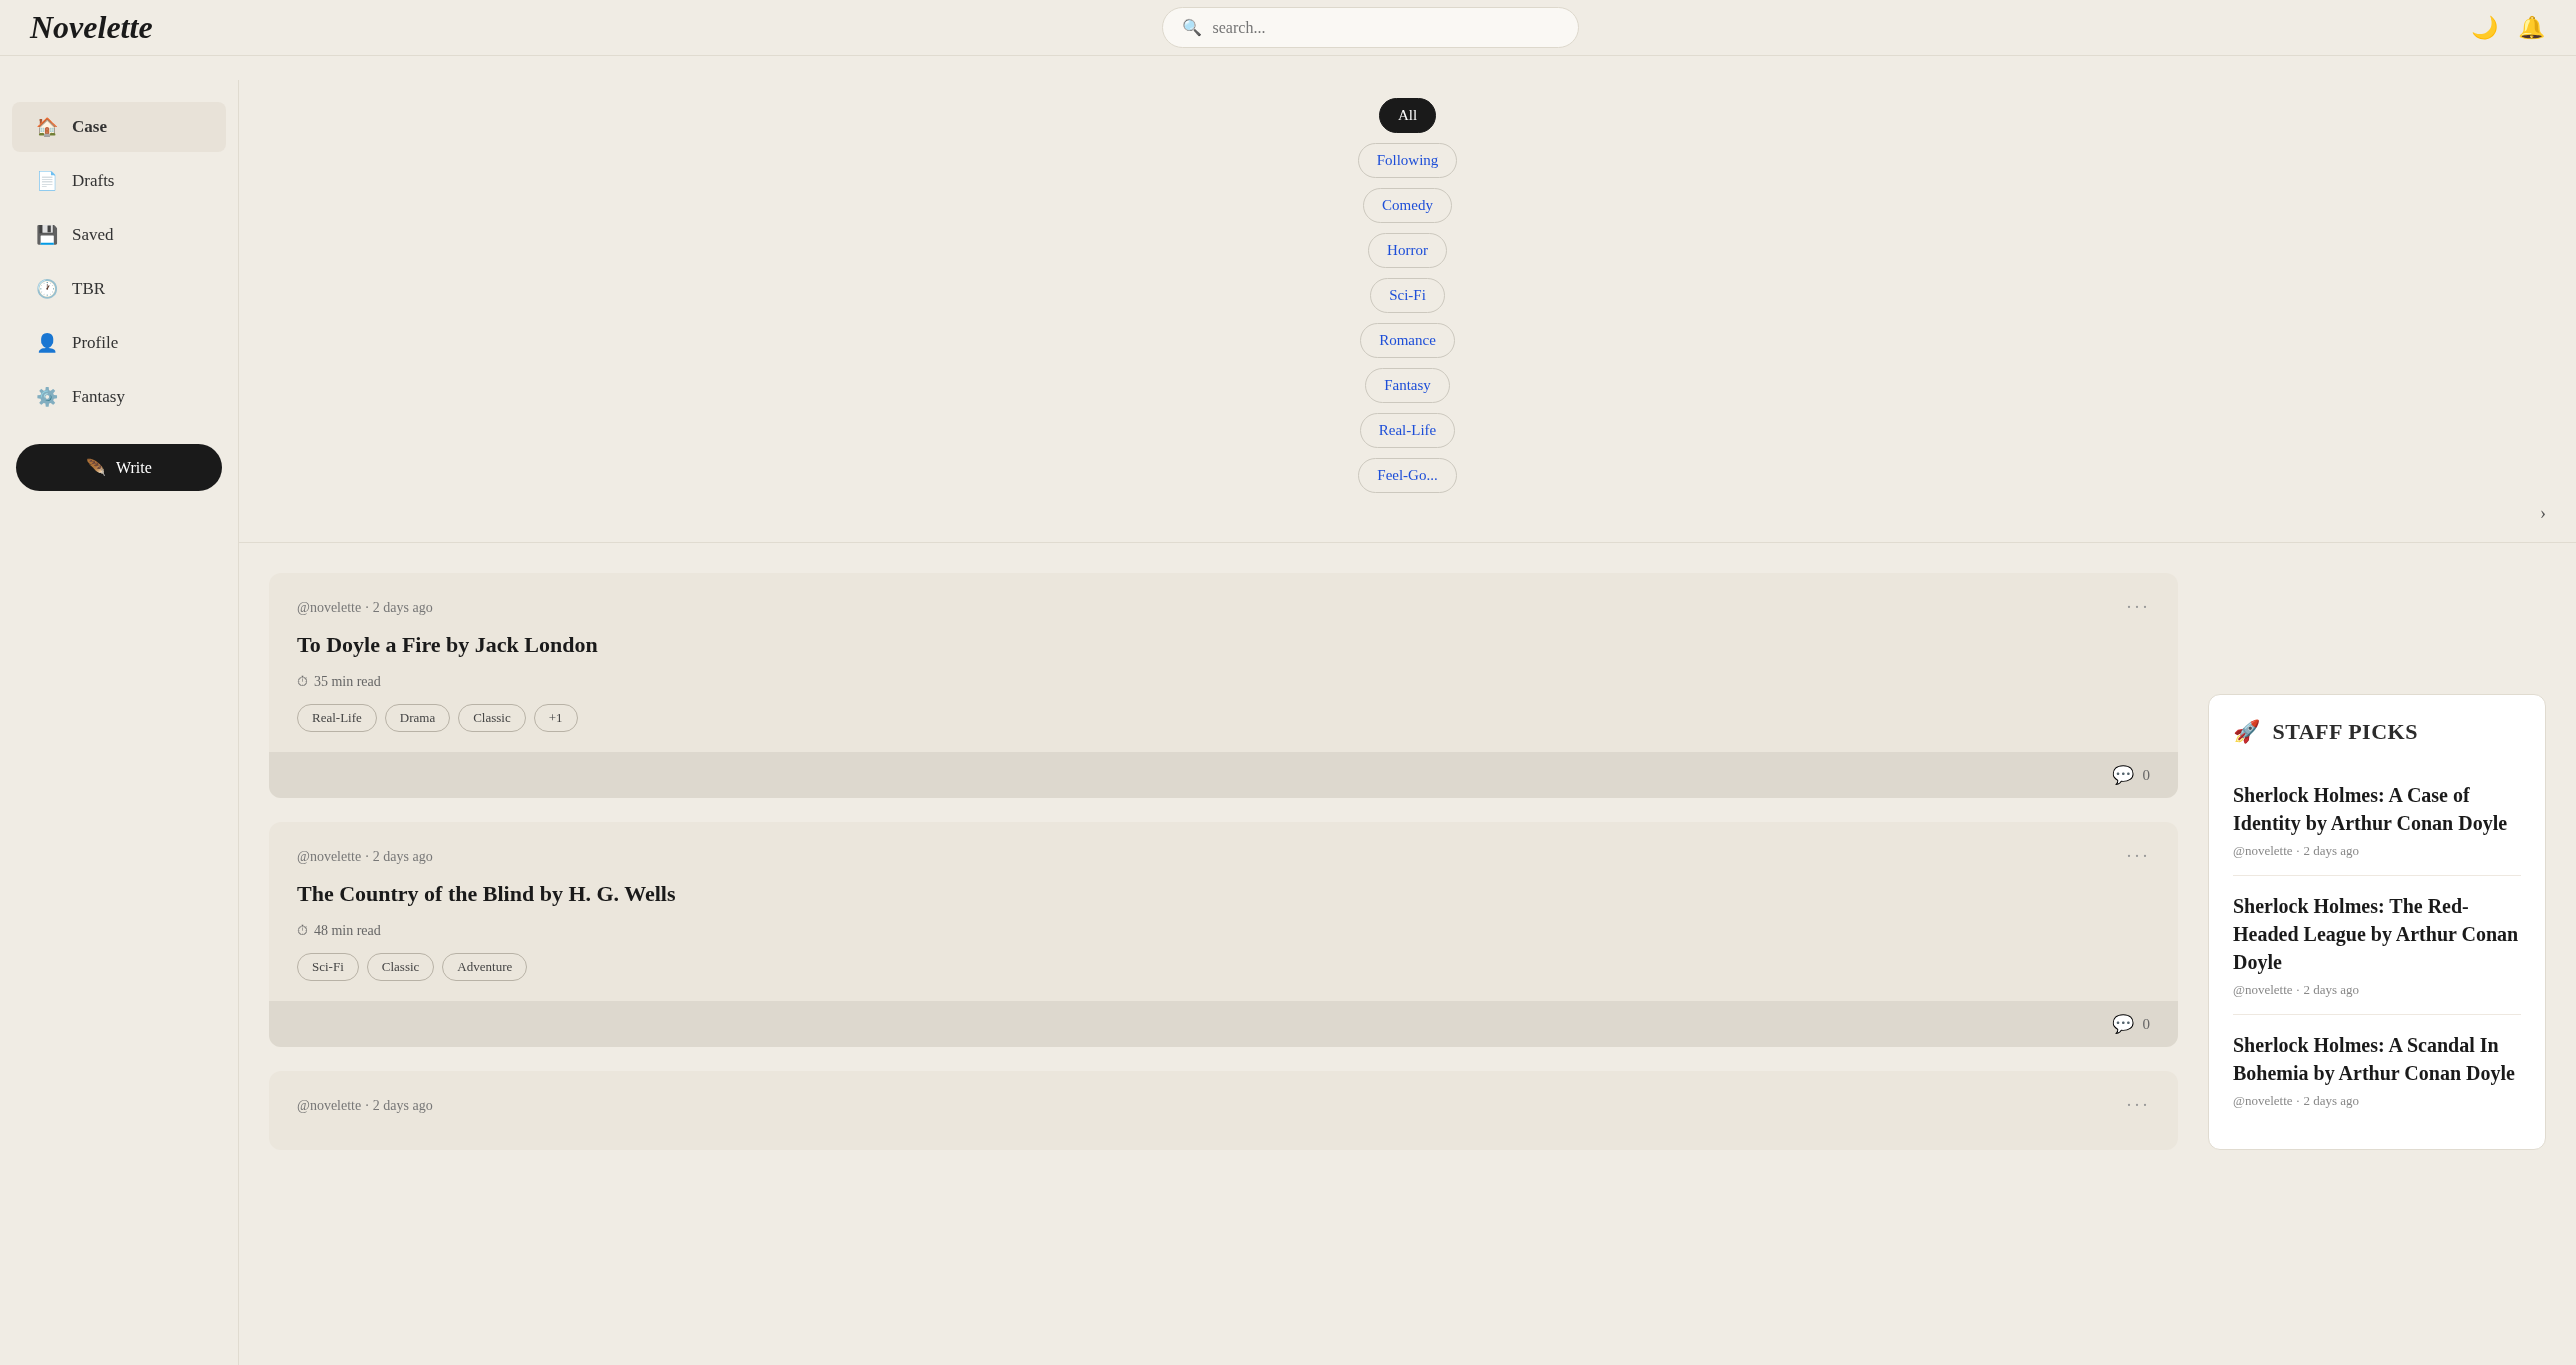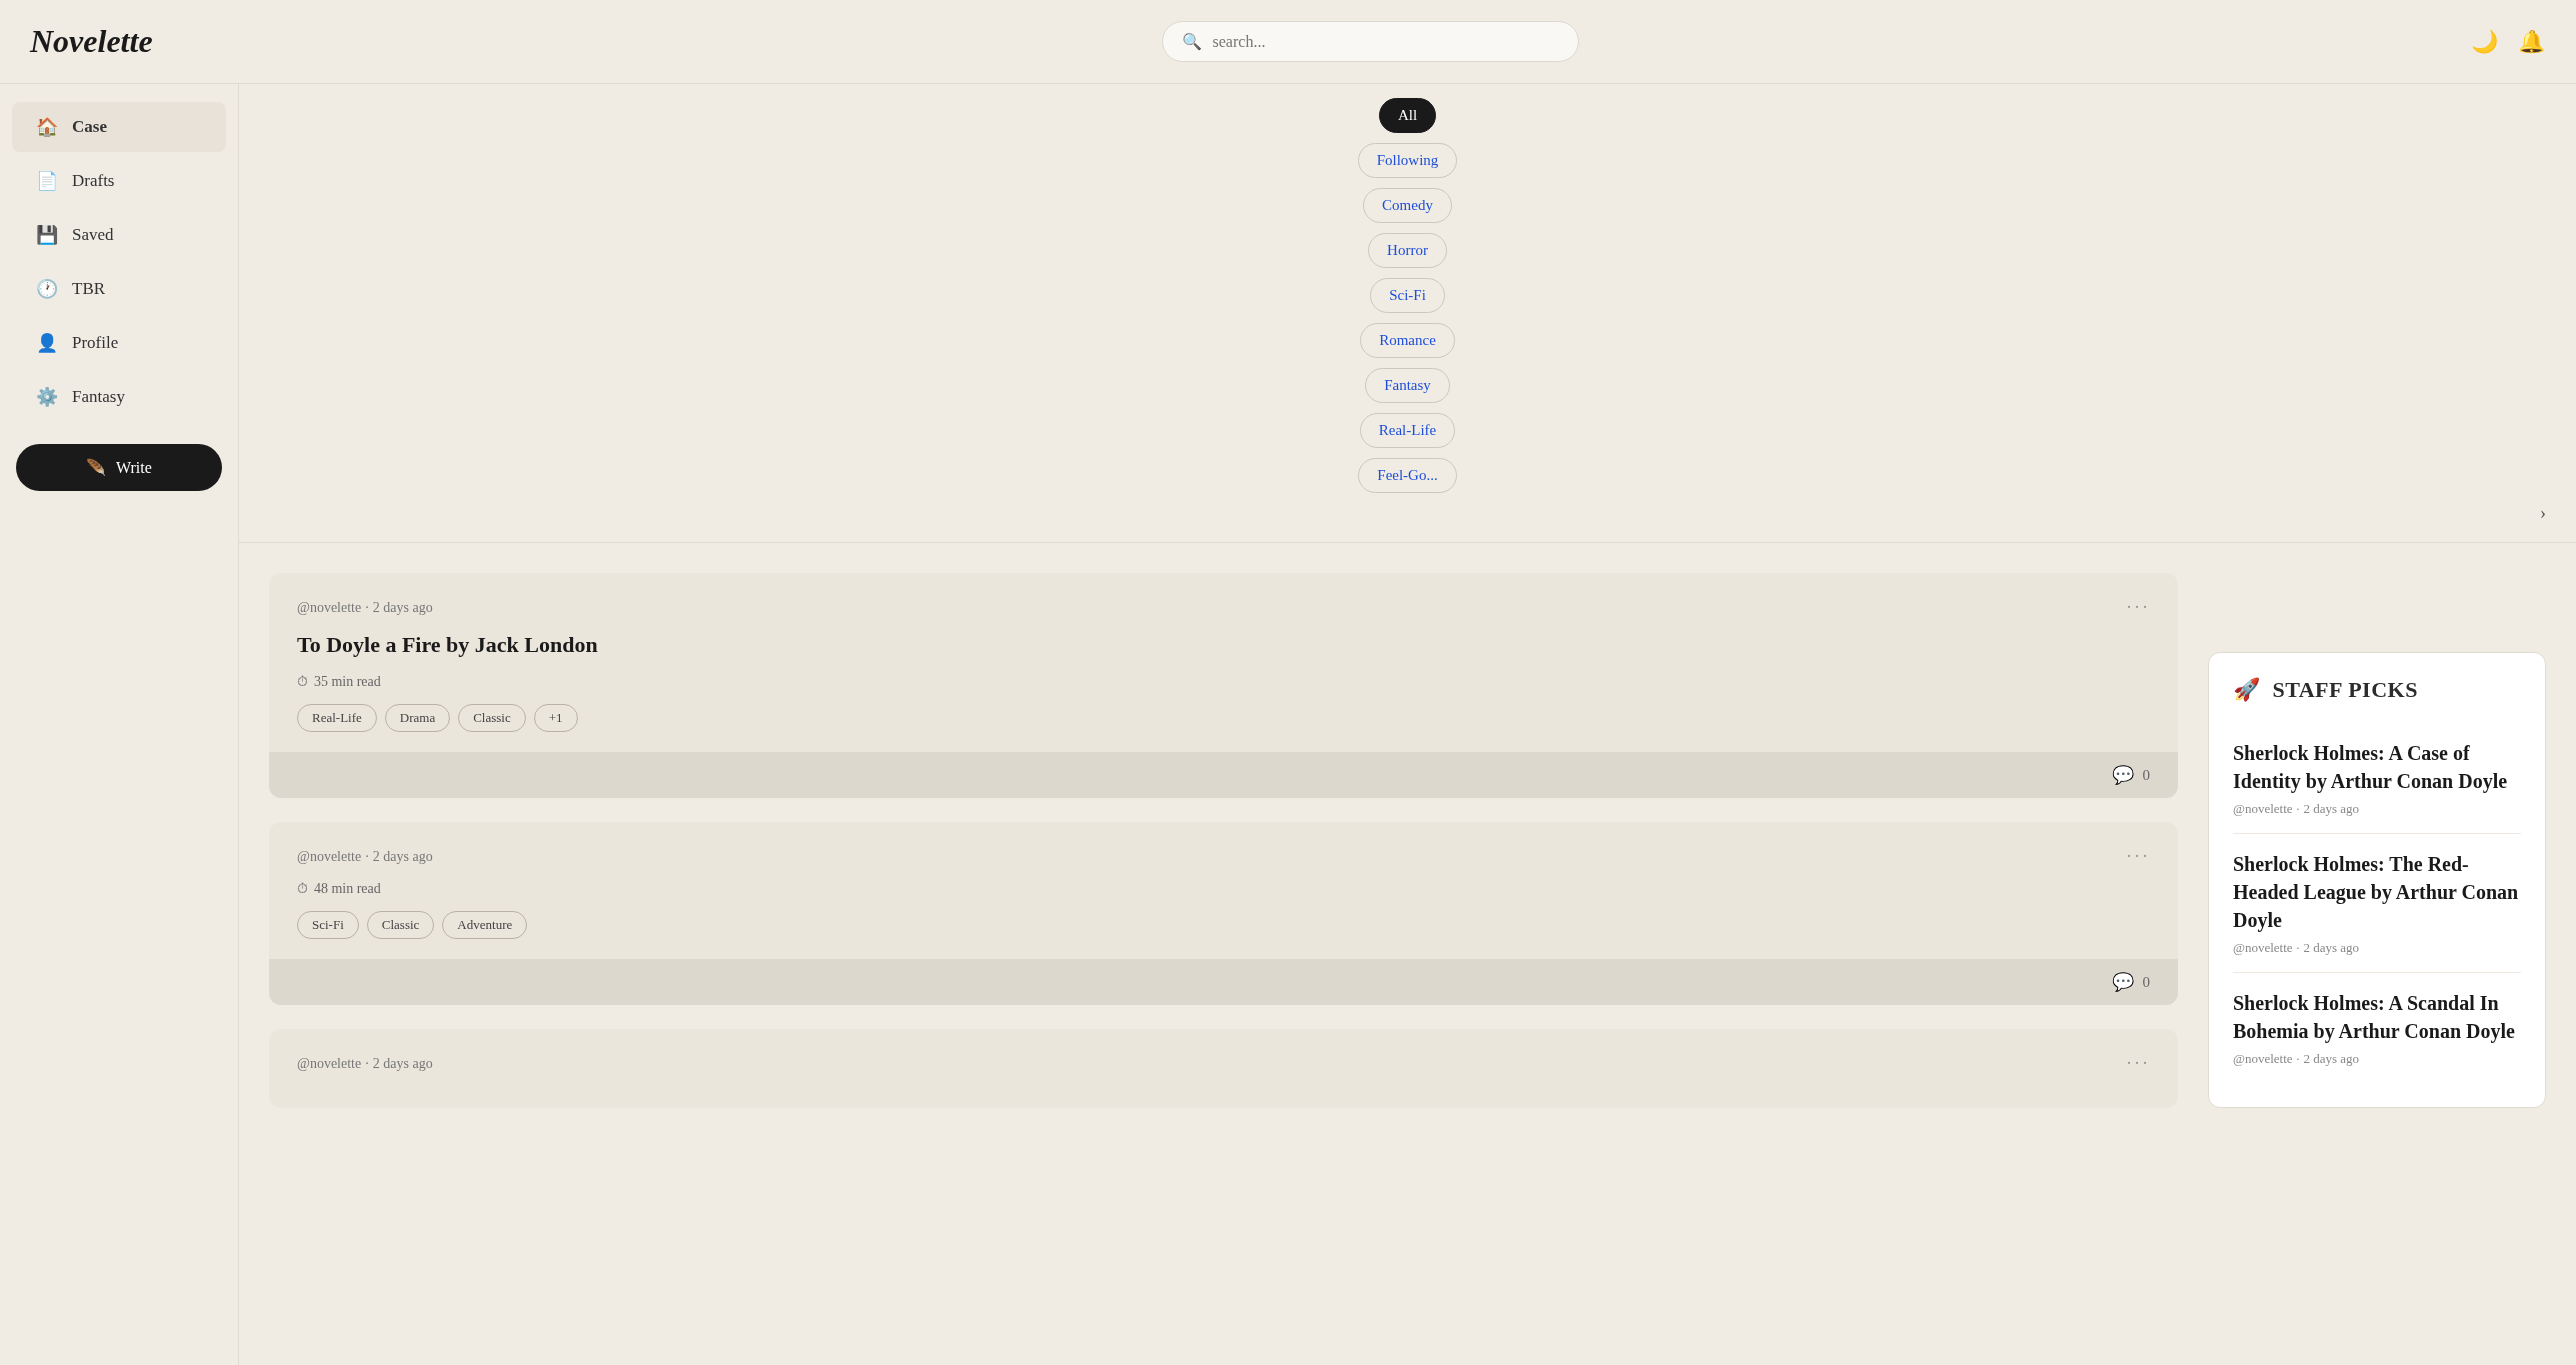--- a/index.html
+++ b/index.html
@@ -7,21 +7,21 @@
       font-family: Georgia, 'Times New Roman', serif;
       background-color: #f0ece4;
       color: #2c2c2c;
       min-height: 100vh;
     }
 
     
     .header {
       position: fixed;
       top: 0; left: 0; right: 0;
-      height: 84px;
+      height: 56px;
       background-color: #f0ece4;
       display: flex;
       align-items: center;
       padding: 0 30px;
       z-index: 100;
       border-bottom: 1px solid #e0dbd0;
     }
     .logo {
       font-family: Georgia, serif;
       font-size: 32px;
@@ -387,20 +387,21 @@
           <span class="comment-count">0</span>
         </div>
       </div>
 
       <div class="story-card">
         <div class="story-card-top">
           <div class="story-meta">
             <span class="story-author">@novelette · 2 days ago</span>
             <span class="story-more">···</span>
           </div>
+          <div class="story-title">The Country of the Blind by H. G. Wells</div>
           <div class="story-read-time">
             <span>⏱</span>
             <span>48 min read</span>
           </div>
           <div class="story-tags">
             <span class="story-tag">Sci-Fi</span>
             <span class="story-tag">Classic</span>
             <span class="story-tag">Adventure</span>
           </div>
         </div>

